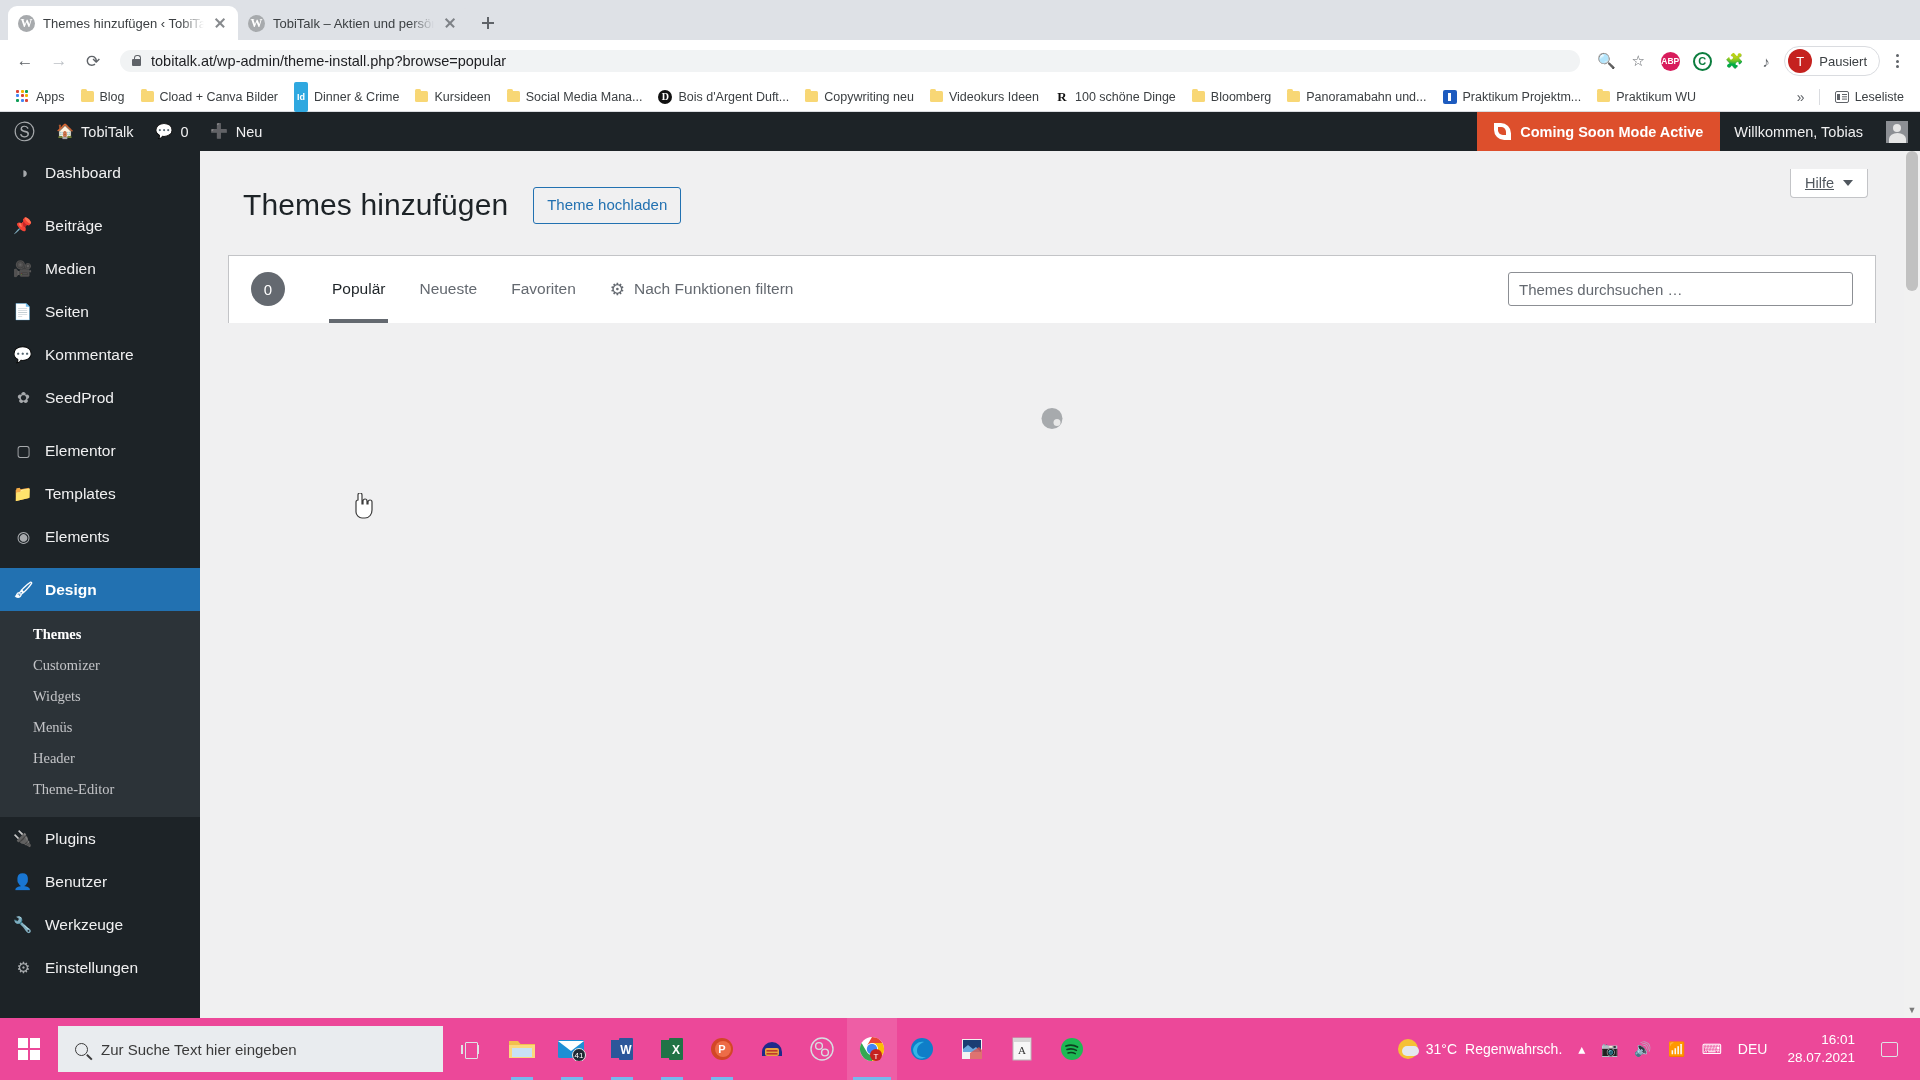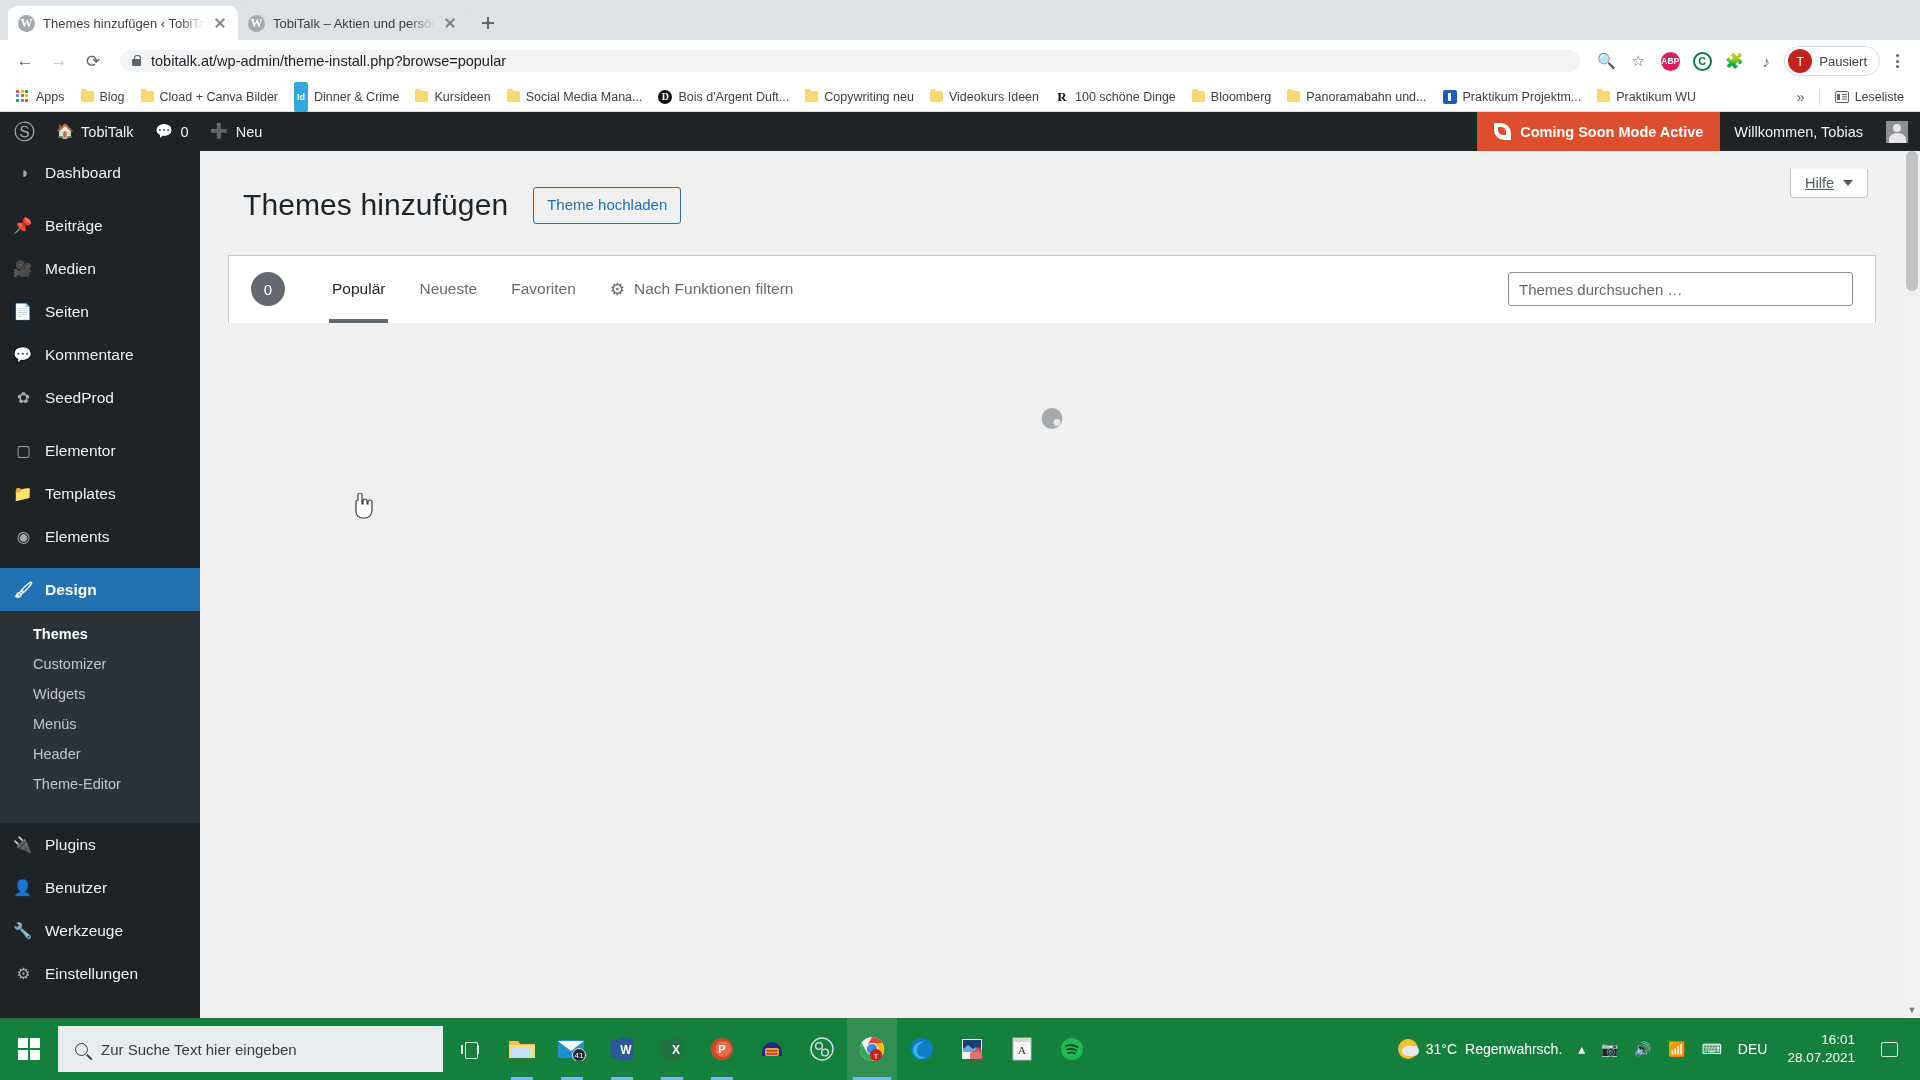--- a/index.html
+++ b/index.html
@@ -177,21 +177,21 @@
   }
   .menu-item.current { background: #2271b1; color: #fff; font-weight: bold; }
   .menu-item.current::after {
     content: ''; position: absolute; right: -8px; top: 50%;
     transform: translateY(-50%);
     border-top: 8px solid transparent; border-bottom: 8px solid transparent;
     border-right: 8px solid #f0f0f1;
   }
   .mi-icon { width: 21px; height: 21px; flex: 0 0 auto; display:flex; align-items:center; justify-content:center; color:#a7aaad; }
   .menu-item.current .mi-icon { color: #fff; }
-  .submenu { background: #2c3338; padding: 8px 0 24px 0; }
+  .submenu { background: #2c3338; padding: 8px 0 12px 0; font-family: Liberation Serif, serif; }
   .sub-item { padding: 7px 0 7px 33px; font-size: 14.5px; color: #c3c4c7; }
   .sub-item.active { color: #fff; font-weight: bold; }
 
   
   .content { flex: 1; background: #f0f0f1; position: relative; overflow: hidden; }
   .help-btn {
     position: absolute; right: 36px; top: 18px;
     background: #fff; border: 1px solid #c3c4c7; border-top: none;
     border-radius: 0 0 4px 4px; padding: 6px 14px;
     font-size: 14.5px; color: #50575e; display: flex; align-items: center; gap: 9px; text-decoration: underline;
@@ -248,21 +248,21 @@
   .scroll-arrow { position:absolute; left:0; width:16px; height:16px; display:flex;align-items:center;justify-content:center;color:#7a7a7a;font-size:9px;}
   .scroll-arrow.up { top: 0; }
   .scroll-arrow.down { bottom: 0; }
 
   
   .cursor { position: absolute; left: 152px; top: 342px; width: 22px; height: 26px; z-index: 50; }
 
   
   .taskbar {
     position: absolute; left: 0; bottom: 0; width: 1920px; height: 62px;
-    background: #15803d; display: flex; align-items: center;
+    background: #ec4899; display: flex; align-items: center;
     color: #fff; font-size: 14px;
   }
   .start {
     width: 58px; height: 62px; display: flex; align-items: center; justify-content: center;
   }
   .win-logo { width: 22px; height: 22px; display:grid; grid-template-columns: 10px 10px; grid-template-rows: 10px 10px; gap:2px;}
   .win-logo span { background:#fff; }
   .tb-search {
     width: 385px; height: 46px; background: #e9ecef; color: #3a3a3a;
     display: flex; align-items: center; gap: 13px; padding: 0 17px; font-size: 15px;

